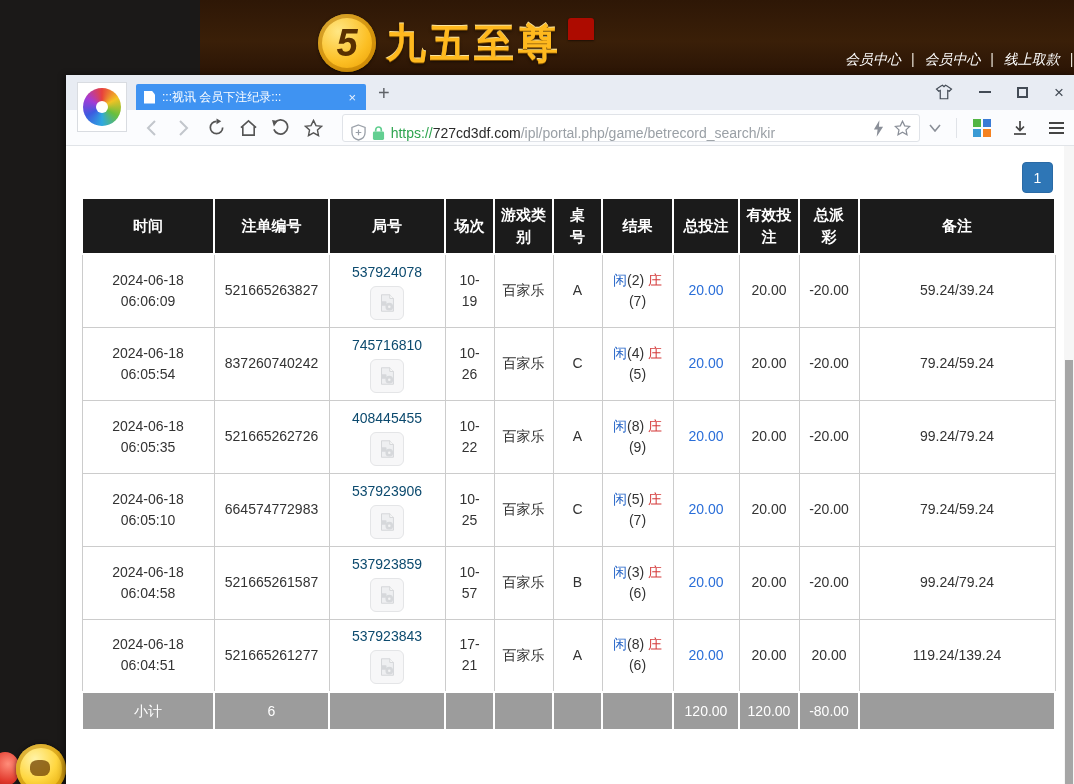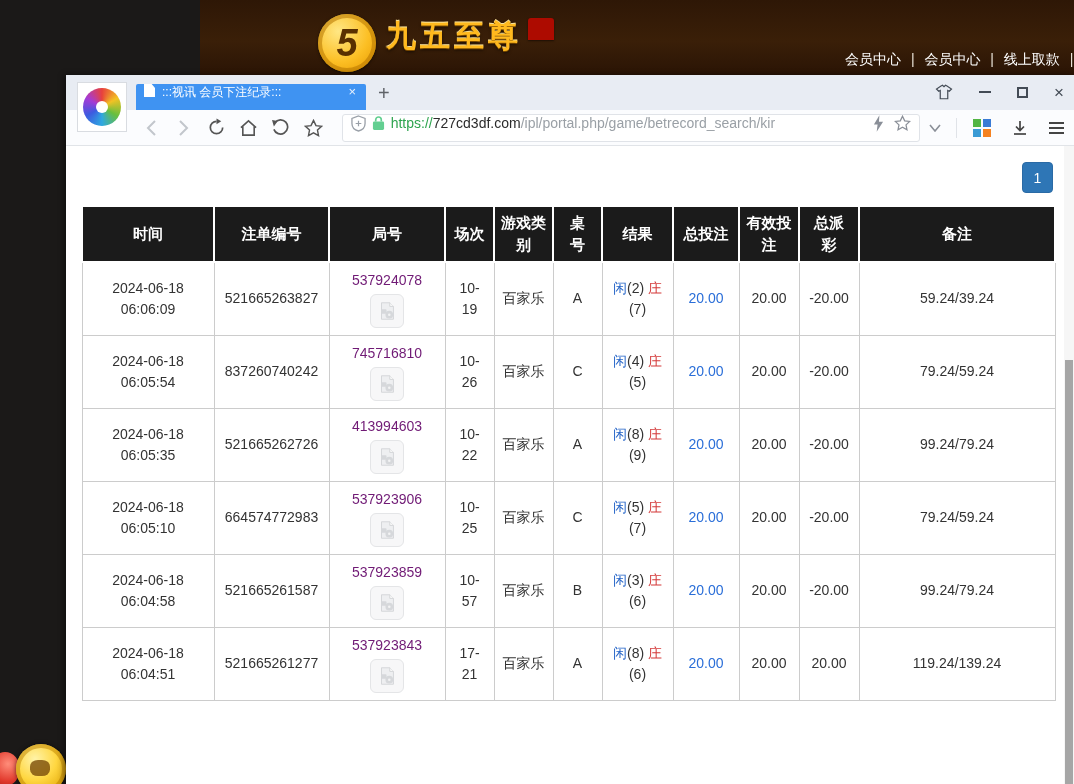--- a/index.html
+++ b/index.html
@@ -8,27 +8,27 @@
 
   
   .banner{position:absolute;left:200px;top:0;width:874px;height:75px;overflow:hidden;
           background:linear-gradient(180deg,#2e1706 0%,#3a1f08 55%,#2a1405 100%);}
   .logo-group{position:absolute;left:118px;top:10px;display:flex;align-items:flex-start;}
   .logo-coin{width:58px;height:58px;border-radius:50%;margin-top:4px;
              background:radial-gradient(circle at 35% 30%,#ffe784,#fcbf24 55%,#e89b00 95%);
              box-shadow:inset 0 0 0 4px rgba(181,117,0,.55),0 1px 3px rgba(0,0,0,.6);
              display:flex;align-items:center;justify-content:center;}
   .logo-coin span{font-size:38px;font-weight:bold;color:#5a3000;font-style:italic;line-height:1;}
-  .logo-title{margin:6px 0 0 10px;font-size:30px;font-weight:bold;letter-spacing:4px;color:#ffb91e;
+  .logo-title{margin:6px 0 0 10px;font-size:40px;font-weight:bold;letter-spacing:4px;color:#ffb91e;
               text-shadow:0 1px 0 #7a4a00,0 2px 3px rgba(0,0,0,.55),0 -1px 0 #ffe9a0;white-space:nowrap;}
   .logo-ribbon{margin:8px 0 0 6px;width:26px;background:#ad0b00;border-radius:3px 3px 0 0;
                color:#ffcf4d;font-size:15px;font-weight:bold;text-align:center;line-height:1.25;
                padding:4px 0 18px;box-shadow:0 1px 2px rgba(0,0,0,.5);}
   .banner-links{position:absolute;left:645px;top:51px;white-space:nowrap;color:#fff;font-size:14px;}
-  .banner-links .lnk{color:#fff;cursor:pointer;}
+  .banner-links .lnk{color:#fff;cursor:pointer;font-style:italic;}
   .banner-links .sep{color:#e8e2d8;margin:0 6px;}
 
   
   .deco-red{position:absolute;left:-10px;top:752px;width:30px;height:34px;border-radius:50%;
             background:radial-gradient(circle at 60% 35%,#ff8d7a,#e23b2e 60%,#a81d12);}
   .deco-coin{position:absolute;left:16px;top:744px;width:50px;height:50px;border-radius:50%;
              background:radial-gradient(circle at 38% 30%,#fff3a8,#ffd742 45%,#e0a400 90%);
              box-shadow:inset 0 0 0 4px rgba(190,130,0,.5),0 0 4px rgba(0,0,0,.6);}
   .deco-coin i{position:absolute;left:14px;top:16px;width:20px;height:16px;border-radius:40%;
                background:#7a4c09;opacity:.8;}
@@ -36,63 +36,63 @@
   
   .browser{position:absolute;left:66px;top:75px;width:1008px;height:709px;background:#fff;
            box-shadow:-2px 0 6px rgba(0,0,0,.45);}
   .tabstrip{position:relative;height:35px;background:#e8ecf3;}
   .app-logo{position:absolute;left:11px;top:7px;width:50px;height:50px;background:#fff;
             border:1px solid #d9dce1;z-index:5;display:flex;align-items:center;justify-content:center;}
   .pinwheel{width:38px;height:38px;border-radius:50%;position:relative;
             background:conic-gradient(#e8413c,#f2c224,#67bf3e,#2fa8e0,#3c5be0,#a43bd6,#e8413c);}
   .pinwheel:after{content:"";position:absolute;left:13px;top:13px;width:12px;height:12px;border-radius:50%;background:#fff;}
   .tab{position:absolute;left:70px;top:9px;width:230px;height:26px;background:#3f93f2;color:#fff;
-       display:flex;padding:0 8px;border-radius:2px 2px 0 0;cursor:pointer;}
+       display:flex;align-items:center;padding:0 8px;border-radius:2px 2px 0 0;cursor:pointer;}
   .favicon{width:11px;height:13px;background:#fff;clip-path:polygon(0 0,70% 0,100% 30%,100% 100%,0 100%);margin-right:7px;flex:0 0 auto;}
   .tab-title{flex:1;font-size:12px;white-space:nowrap;overflow:hidden;}
   .tab-close{font-size:13px;color:#e8f1fd;padding:0 2px;cursor:pointer;}
   .newtab{position:absolute;left:312px;top:8px;font-size:20px;color:#5f6368;cursor:pointer;line-height:20px;}
   .win-controls{position:absolute;right:10px;top:5px;display:flex;align-items:center;gap:26px;height:24px;}
   .win-controls .wc{color:#434b55;cursor:pointer;display:flex;align-items:center;justify-content:center;}
   .wc-min i{display:block;width:12px;height:2px;background:#434b55;}
   .wc-max i{display:block;width:11px;height:11px;border:2px solid #434b55;}
   .wc-close{font-size:17px;line-height:1;}
 
   .toolbar{height:36px;background:#fbfcfe;border-bottom:1px solid #e1e4e8;display:flex;align-items:center;padding:0 10px 0 74px;}
   .ticon{display:flex;align-items:center;justify-content:center;width:26px;height:26px;margin-right:9px;cursor:pointer;color:#555;}
   .ticon svg{display:block;}
   .addr{flex:0 0 578px;height:28px;border:1px solid #e0e3e8;border-radius:3px;background:#fff;
-        display:flex;align-items:flex-start;padding:0 8px;margin:0 4px 0 8px;cursor:text;}
+        display:flex;align-items:flex-end;padding:0 8px;margin:0 4px 0 8px;cursor:text;}
   .addr .aicon{display:flex;align-items:center;margin-right:6px;}
   .url{flex:1;font-size:14px;white-space:nowrap;overflow:hidden;}
   .url .scheme{color:#2ea44f;}
   .url .host{color:#2b2b2b;}
   .url .path{color:#9aa0a6;}
   .addr-right{display:flex;align-items:center;gap:10px;margin-left:6px;}
   .tb-right{display:flex;align-items:center;margin-left:auto;gap:16px;}
   .vdiv{width:1px;height:20px;background:#e0e3e8;}
   .grid-icon{display:grid;grid-template-columns:8px 8px;grid-template-rows:8px 8px;gap:2px;cursor:pointer;}
   .grid-icon b{display:block;}
   .burger{display:flex;flex-direction:column;gap:3px;cursor:pointer;}
   .burger i{display:block;width:15px;height:2px;background:#444;}
 
   
   .content{position:relative;height:638px;background:#fff;overflow:hidden;}
   .scrollbar{position:absolute;right:0;top:0;width:10px;height:100%;background:#f6f6f6;}
   .scroll-thumb{position:absolute;left:1px;top:214px;width:8px;height:424px;background:#a6a6a6;}
   .page-btn{position:absolute;top:16px;right:21px;width:31px;height:31px;background:#2e76b6;border:1px solid #2a6aa5;
             border-radius:4px;color:#fff;font-size:14px;display:flex;align-items:center;justify-content:center;cursor:pointer;}
 
-  table.bet{position:absolute;left:15px;top:59px;width:973px;border-collapse:collapse;table-layout:fixed;}
+  table.bet{position:absolute;left:15px;top:51px;width:973px;border-collapse:collapse;table-layout:fixed;}
   table.bet th{background:#1b1b1b;color:#fff;font-size:15px;font-weight:bold;height:56px;
                border:2px solid #fff;text-align:center;vertical-align:middle;white-space:pre-line;padding:0 2px;line-height:1.45;}
   table.bet td{border:1px solid #ccc;height:73px;text-align:center;vertical-align:middle;
                font-size:14px;color:#333;padding:2px 6px;line-height:1.5;background:#fff;}
   table.bet tfoot td{background:#9c9c9c;border:2px solid #fff;color:#fff;height:38px;font-size:14px;}
-  .round-no{color:#701a75;}
+  .round-no{color:#0c4a6e;}
   .media-box{width:34px;height:34px;margin:3px auto 0;background:#f7f7f8;border:1px solid #e4e5e7;border-radius:6px;
              display:flex;align-items:center;justify-content:center;cursor:pointer;}
   .cell-session{max-width:34px;margin:0 auto;}
   .res-player{color:#2766c8;}
   .res-banker{color:#d43b3b;}
   .bet-link{color:#2a6ed8;cursor:pointer;}
   .pay-neg{color:#ef3a40;}
   .foot-neg{color:#e60000;}
 
   col.c0{width:132px}col.c1{width:115px}col.c2{width:116px}col.c3{width:49px}col.c4{width:59px}
@@ -323,21 +323,21 @@
               <td><span class="bet-link">20.00</span></td>
               <td>20.00</td>
               <td class="pay-neg">-20.00</td>
               <td>79.24/59.24</td>
             </tr>
             <tr>
               <td style="white-space: pre-line;">2024-06-18
 06:05:35</td>
               <td>521665262726</td>
               <td>
-                <div class="round-no">413994603</div>
+                <div class="round-no">408445455</div>
                 <div class="media-box">
                   <svg width="22" height="22" viewBox="0 0 24 24">
                     <path d="M6 3 h9 l4 4 v14 h-13 z" fill="#eeeff1" stroke="#d2d4d7"></path>
                     <path d="M15 3 v4 h4" fill="#fafafa" stroke="#d2d4d7"></path>
                     <rect x="5.5" y="10" width="6" height="5" rx="1" fill="#d6d8db"></rect>
                     <circle cx="14.5" cy="16" r="4.2" fill="#d6d8db"></circle>
                     <circle cx="14.5" cy="16" r="1.4" fill="#f3f3f4"></circle>
                   </svg>
                 </div>
               </td>
@@ -428,20 +428,33 @@
               <td>百家乐</td>
               <td>A</td>
               <td><span class="res-player">闲</span>(8) <span class="res-banker">庄</span><wbr>(6)</td>
               <td><span class="bet-link">20.00</span></td>
               <td>20.00</td>
               <td>20.00</td>
               <td>119.24/139.24</td>
             </tr>
           </tbody>
         <tfoot id="tfoot">
+            <tr>
+              <td>小计</td>
+              <td>6</td>
+              <td></td>
+              <td></td>
+              <td></td>
+              <td></td>
+              <td></td>
+              <td>120.00</td>
+              <td>120.00</td>
+              <td class="foot-neg">-80.00</td>
+              <td></td>
+            </tr>
           </tfoot>
       </table>
 
       <div class="scrollbar">
         <div class="scroll-thumb"></div>
       </div>
     </div>
 
   </div>
 </div>

